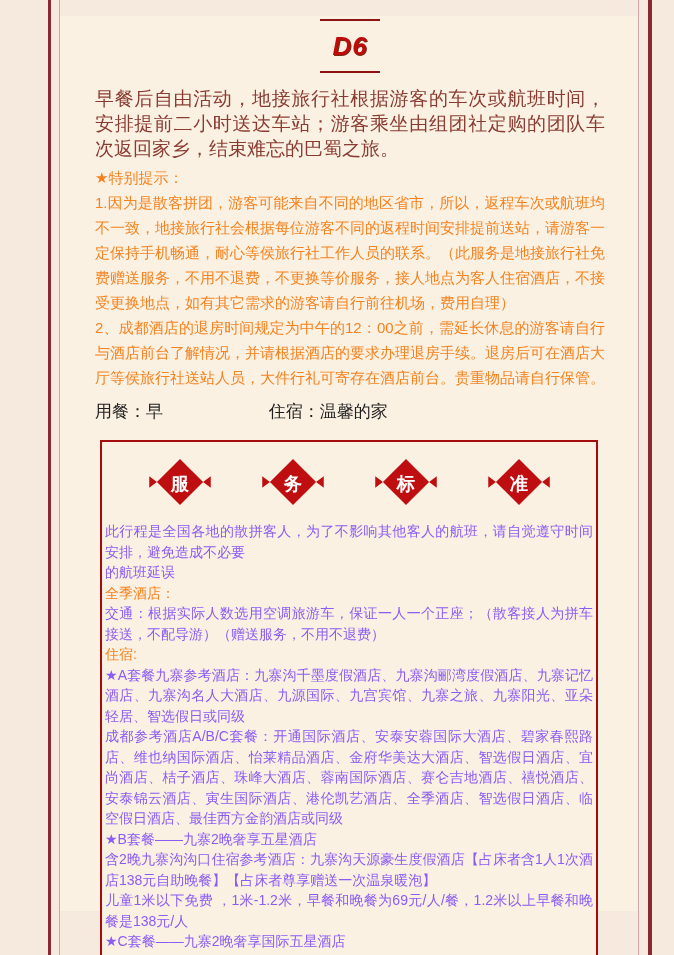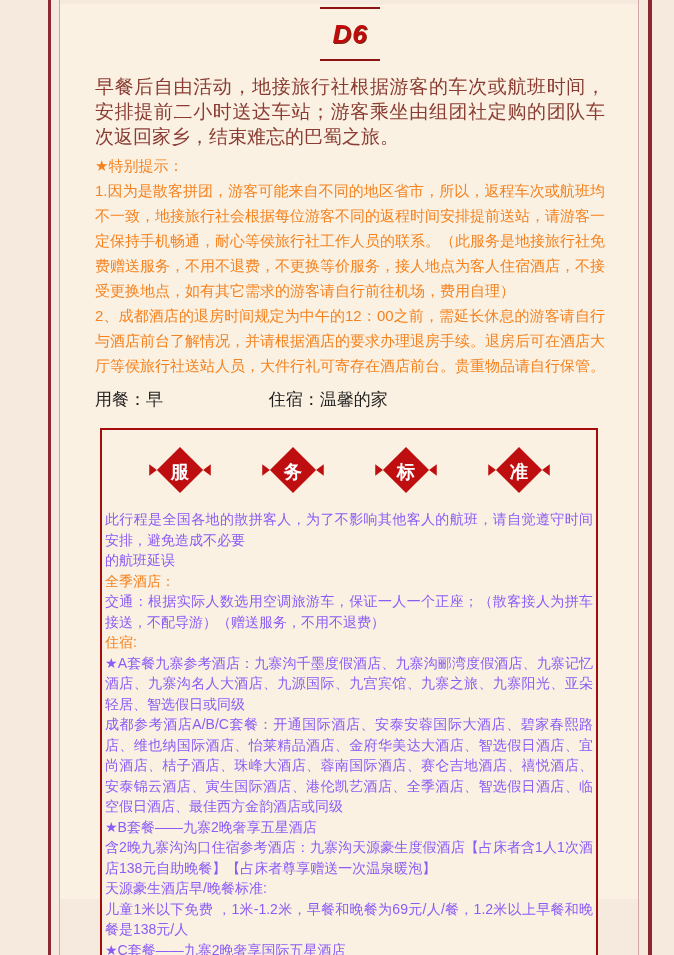--- a/index.html
+++ b/index.html
@@ -13,21 +13,21 @@
     background:#f6e9dd;
     overflow:hidden;
     margin:0 auto;
   }
   .vline{position:absolute;top:0;bottom:0;}
   .vline.thick-left{left:48px;width:3px;background:#8c2734;}
   .vline.thin-left{left:59px;width:1px;background:#d5a3a8;}
   .vline.thin-right{left:638px;width:1px;background:#d5a3a8;}
   .vline.thick-right{left:648px;width:4px;background:#8c2734;}
   .content{
-    position:absolute;left:60px;top:4px;
+    position:absolute;left:60px;top:16px;
     width:580px;height:895px;
     background:#fbf1e2;
     padding:3px 35px 0;
     box-sizing:border-box;
   }
   .rule{width:60px;height:2px;background:#8d1212;margin:0 auto;}
   .day-title{
     text-align:center;
     font-style:italic;
     font-weight:bold;
@@ -143,21 +143,20 @@
       <p>的航班延误</p>
 
       <p class="orange-head">全季酒店：</p>
       <p>交通：根据实际人数选用空调旅游车，保证一人一个正座；（散客接人为拼车接送，不配导游）（赠送服务，不用不退费）</p>
 
       <p class="orange-head">住宿:</p>
       <p>★A套餐九寨参考酒店：九寨沟千墨度假酒店、九寨沟郦湾度假酒店、九寨记忆酒店、九寨沟名人大酒店、九源国际、九宫宾馆、九寨之旅、九寨阳光、亚朵轻居、智选假日或同级</p>
       <p>成都参考酒店A/B/C套餐：开通国际酒店、安泰安蓉国际大酒店、碧家春熙路店、维也纳国际酒店、怡莱精品酒店、金府华美达大酒店、智选假日酒店、宜尚酒店、桔子酒店、珠峰大酒店、蓉南国际酒店、赛仑吉地酒店、禧悦酒店、安泰锦云酒店、寅生国际酒店、港伦凯艺酒店、全季酒店、智选假日酒店、临空假日酒店、最佳西方金韵酒店或同级</p>
       <p>★B套餐——九寨2晚奢享五星酒店</p>
       <p>含2晚九寨沟沟口住宿参考酒店：九寨沟天源豪生度假酒店【占床者含1人1次酒店138元自助晚餐】【占床者尊享赠送一次温泉暖泡】</p>
-      <p>天源豪生酒店早/晚餐标准:</p>
       <p>儿童1米以下免费 ，1米-1.2米，早餐和晚餐为69元/人/餐，1.2米以上早餐和晚餐是138元/人</p>
       <p>★C套餐——九寨2晚奢享国际五星酒店</p>
       <p>含2晚九寨沟住宿参考酒店：九寨沟鲁能希尔顿酒店【占床者含1人1次酒店198元自助晚餐】</p>
 
     </div>
   </div>
 
   <div class="vline thin-right"></div>
   <div class="vline thick-right"></div>
 </div>

